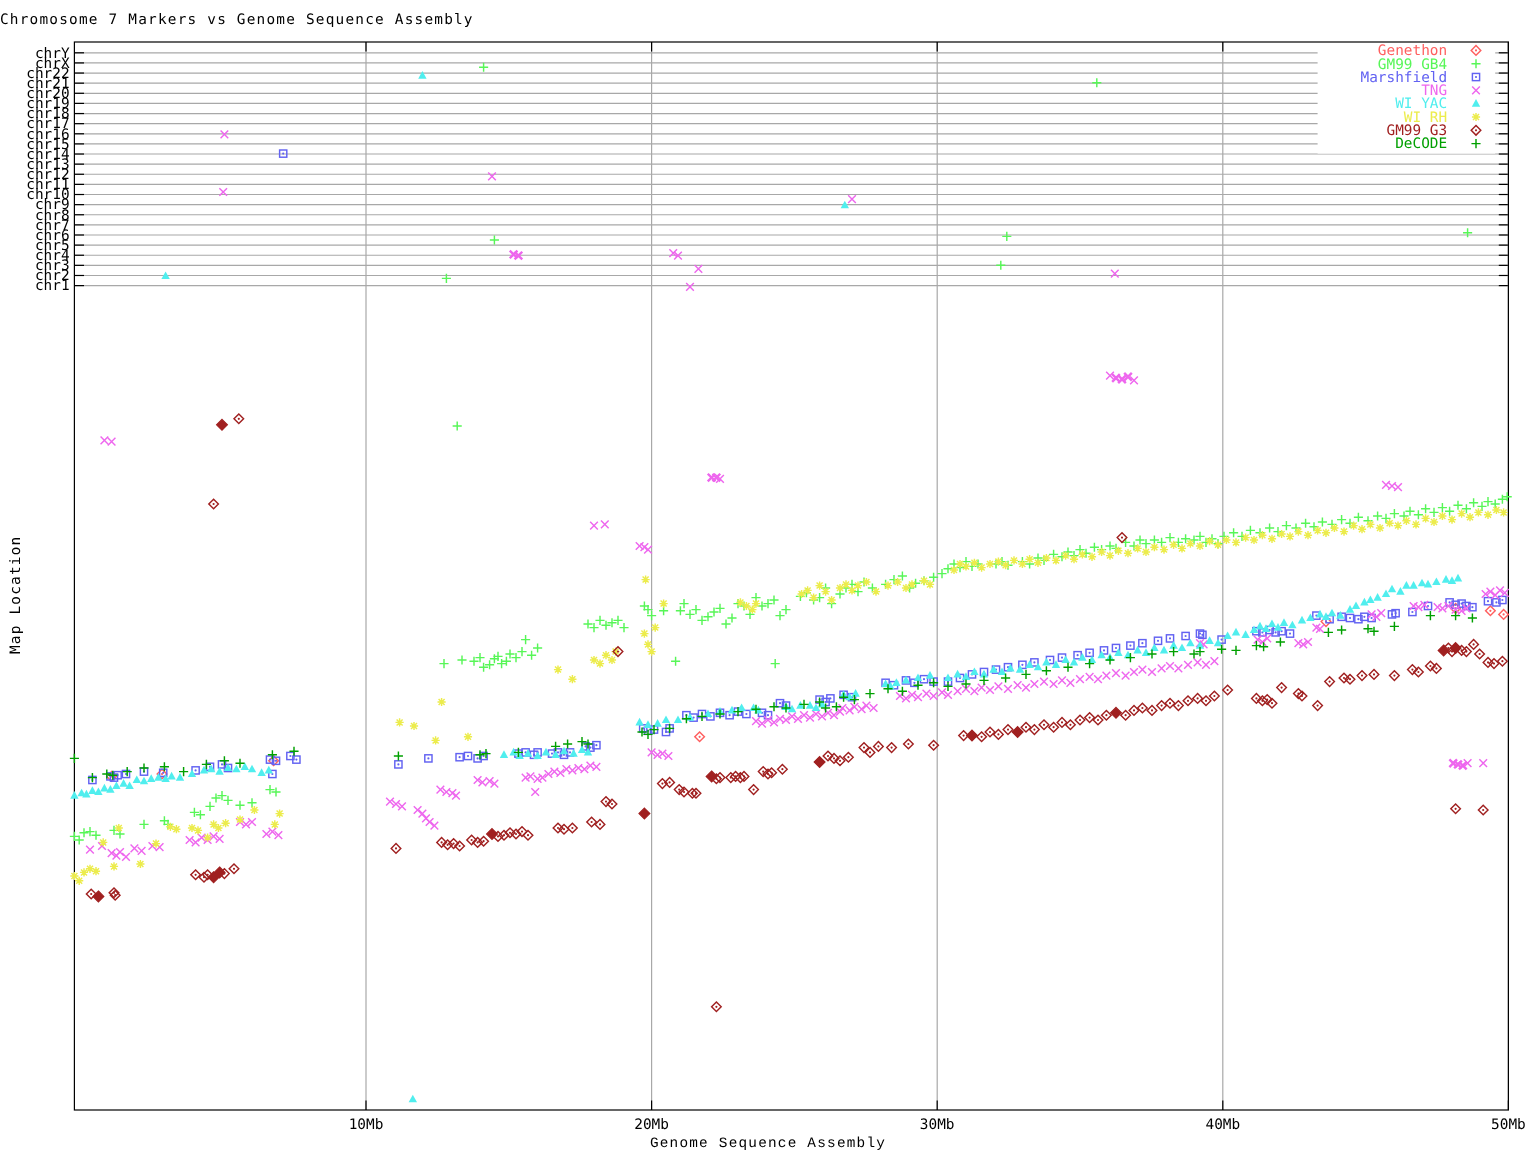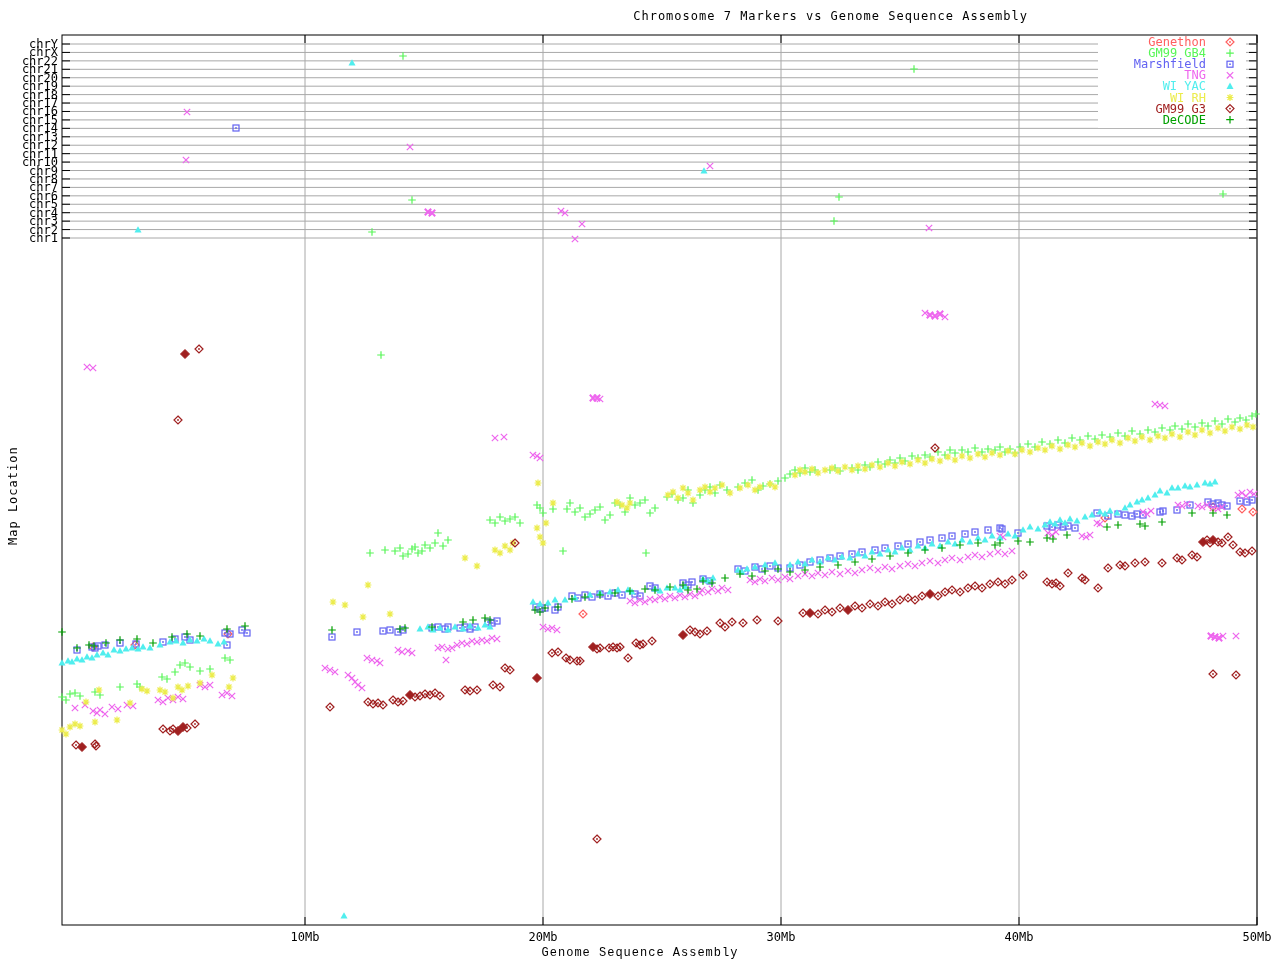--- a/index.html
+++ b/index.html
@@ -1,18 +1,18 @@
 <!DOCTYPE html>
 <html><head>
 <meta charset="utf-8">
 <style>
   html,body{margin:0;padding:0;background:#ffffff;}
   .page{position:relative;width:1280px;height:960px;background:#ffffff;overflow:hidden;
         font-family:"DejaVu Sans Mono","Liberation Mono",monospace;}
-  .chart-title{position:absolute;top:9px;left:0;width:1028px;text-align:right;
+  .chart-title{position:absolute;top:9px;left:0;width:1028px;text-align:left;
         font-size:12px;letter-spacing:1px;color:#000;}
   .x-axis-title{position:absolute;top:946px;left:0;width:1280px;text-align:center;
         font-size:12px;letter-spacing:1px;color:#000;font-family:Liberation Mono, monospace;}
   .y-axis-title{position:absolute;left:6px;top:545px;font-size:12px;letter-spacing:1px;color:#000;
         transform-origin:0 0;transform:rotate(-90deg);white-space:nowrap;}
   svg{position:absolute;left:0;top:0;}
   svg text{font-family:"DejaVu Sans Mono","Liberation Mono",monospace;}
 </style>
 </head>
 <body>

